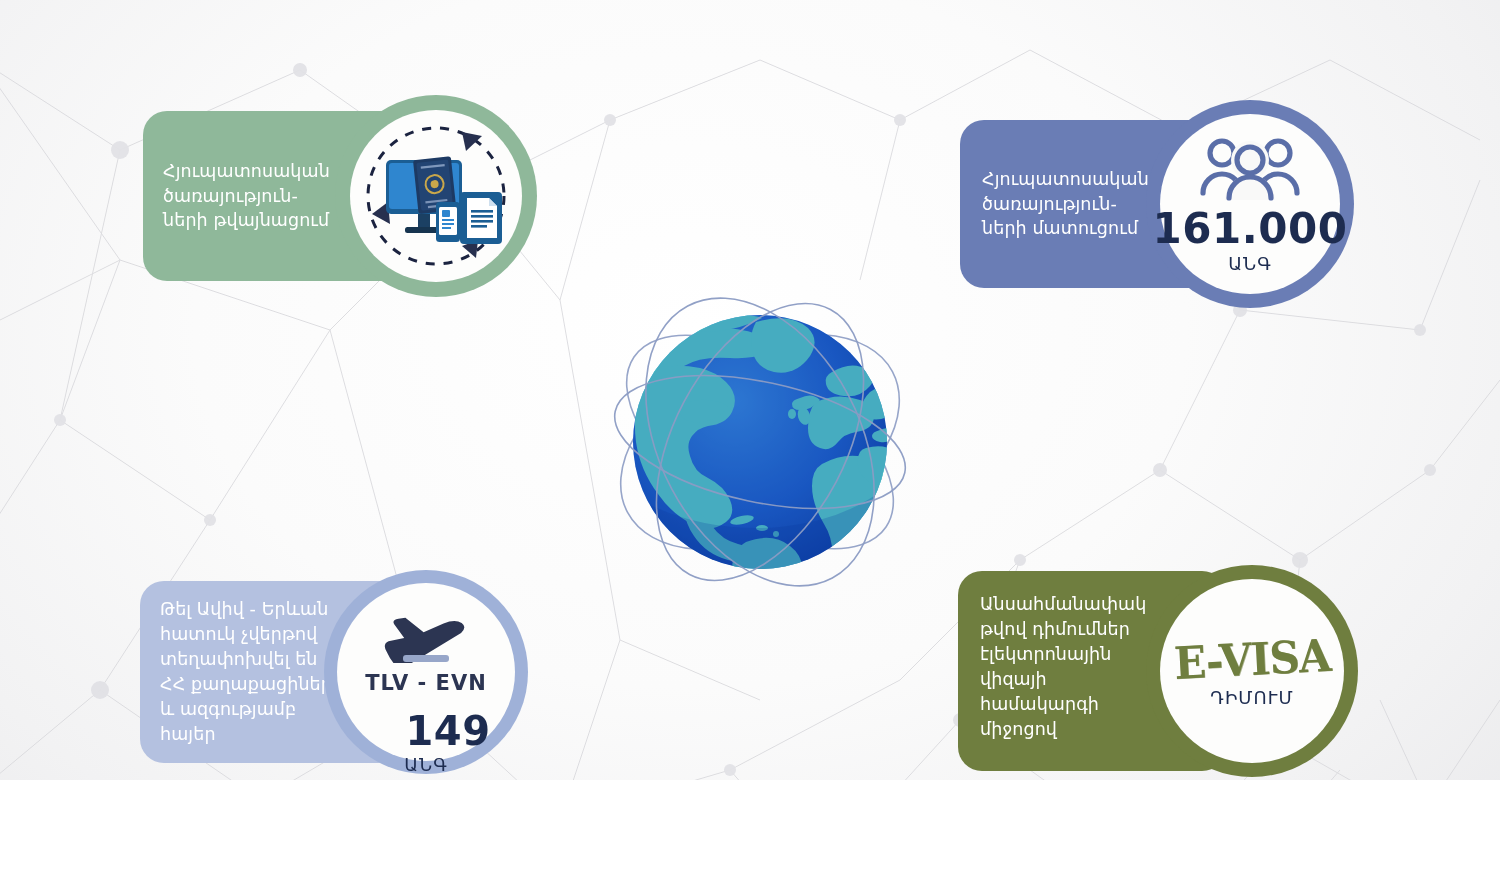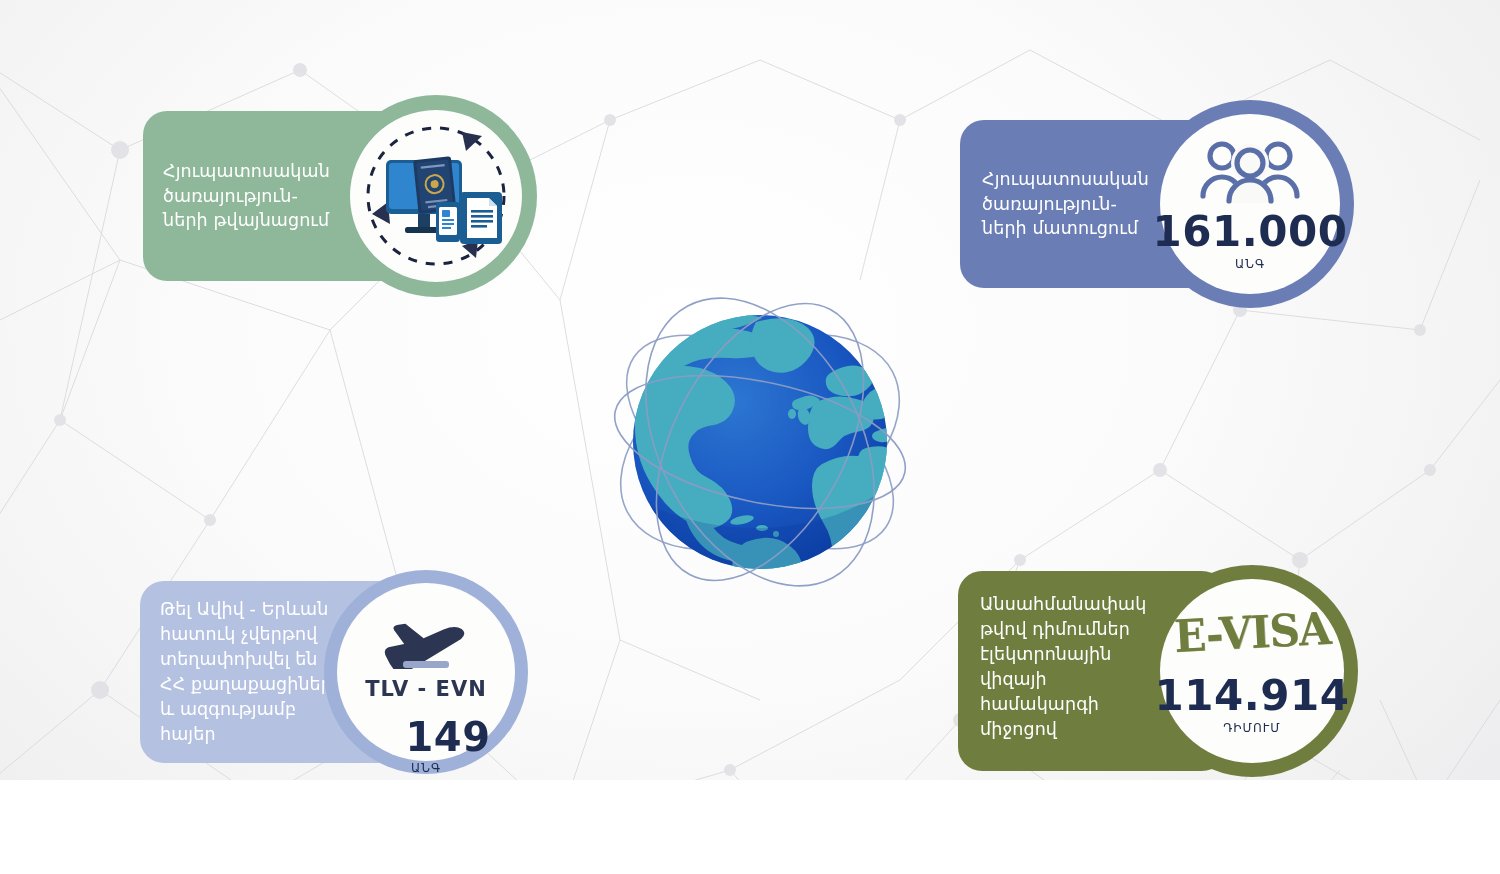--- a/index.html
+++ b/index.html
@@ -151,21 +151,21 @@
   #card-evisa .disc {
     width: 212px; height: 212px;
     background: #6f7e3f;
     margin-left: -80px;
   }
   #card-evisa .disc-inner { inset: 14px; }
 
   
   .big-number { font-size: 42px; }
   .big-number-sm { font-size: 40px; }
-  .unit-sm { font-size: 12px; margin-top: 5px; letter-spacing: 1px; }
+  .unit-sm { font-size: 18px; margin-top: 5px; letter-spacing: 1px; }
 
   .route-label {
     font-size: 21px;
     font-weight: bold;
     color: #2c3552;
     letter-spacing: 1px;
   }
 
   .evisa-logo {
     font-family: "DejaVu Serif", "Liberation Serif", serif;
@@ -440,19 +440,18 @@
 թվով դիմումներ
 էլեկտրոնային
 վիզայի
 համակարգի
 միջոցով</div>
     </div>
     <div class="disc">
       <div class="disc-inner"></div>
       <div class="disc-content">
         <div class="evisa-logo">E-VISA</div>
-        <div class="stat-value big-number" style="margin-top:18px;">114.914</div>
         <div class="stat-unit unit-sm">ԴԻՄՈՒՄ</div>
       </div>
     </div>
   </div>
 
 </div>
 
 </body></html>

